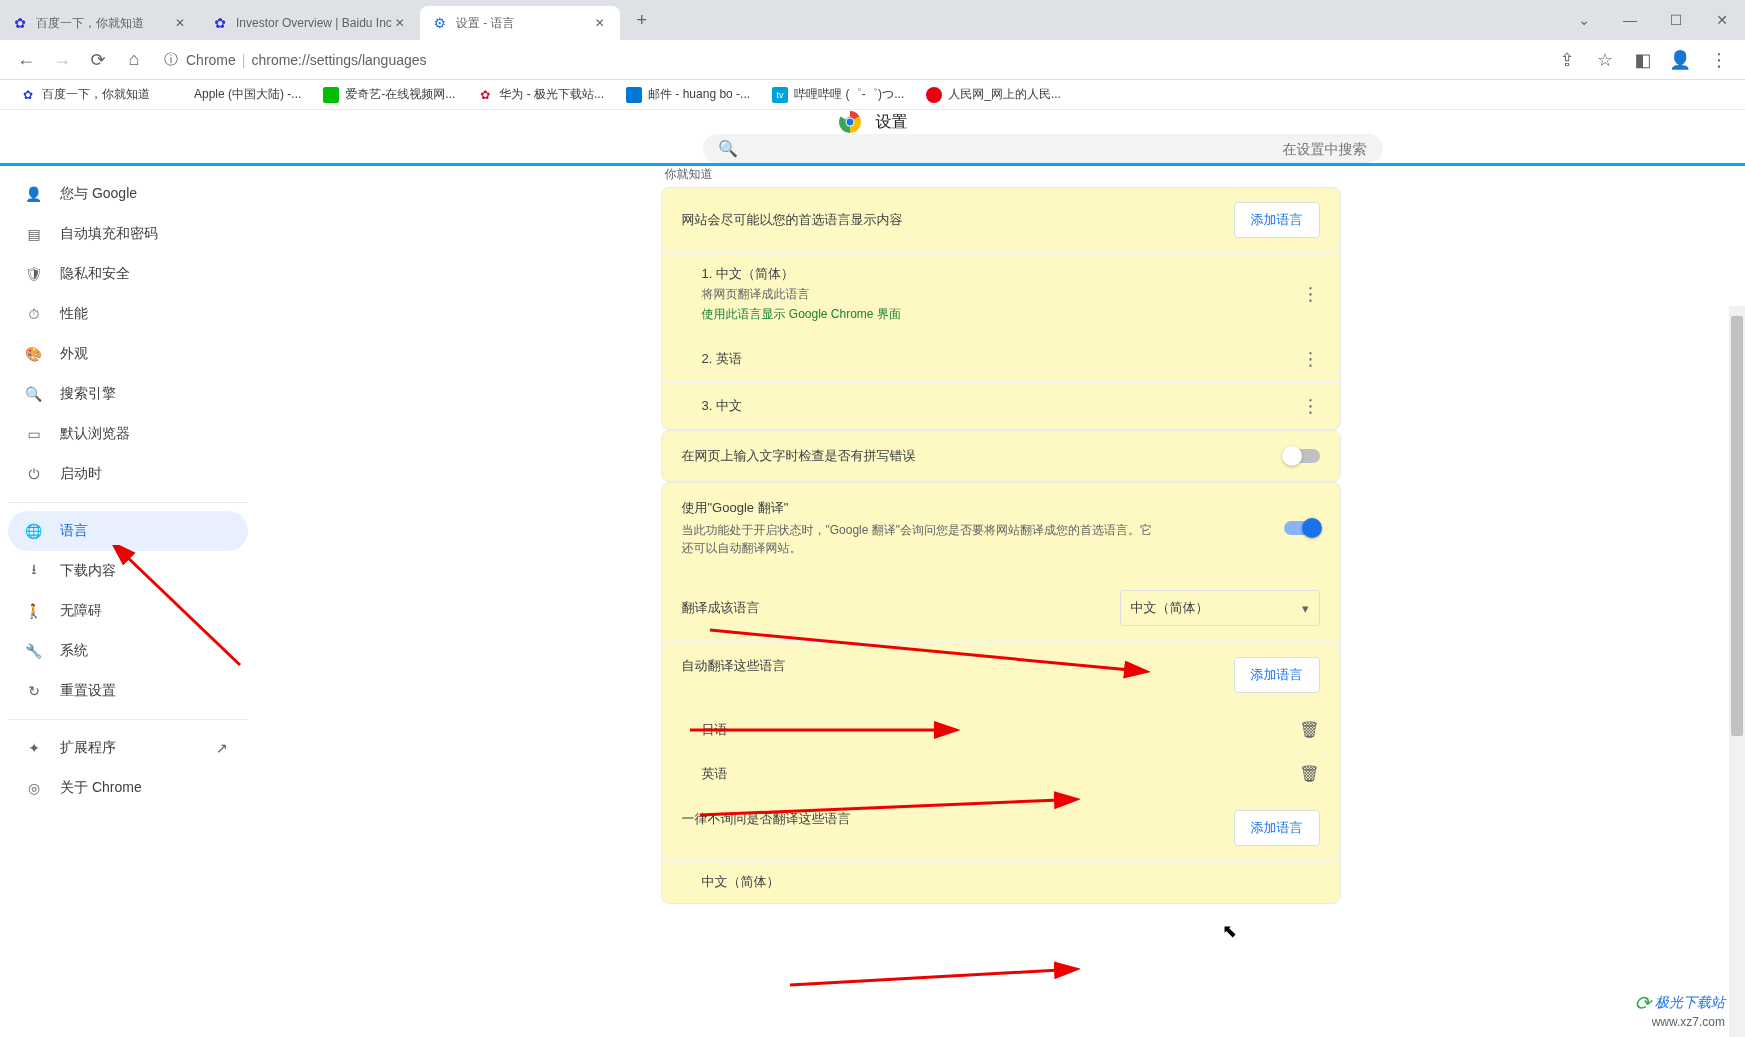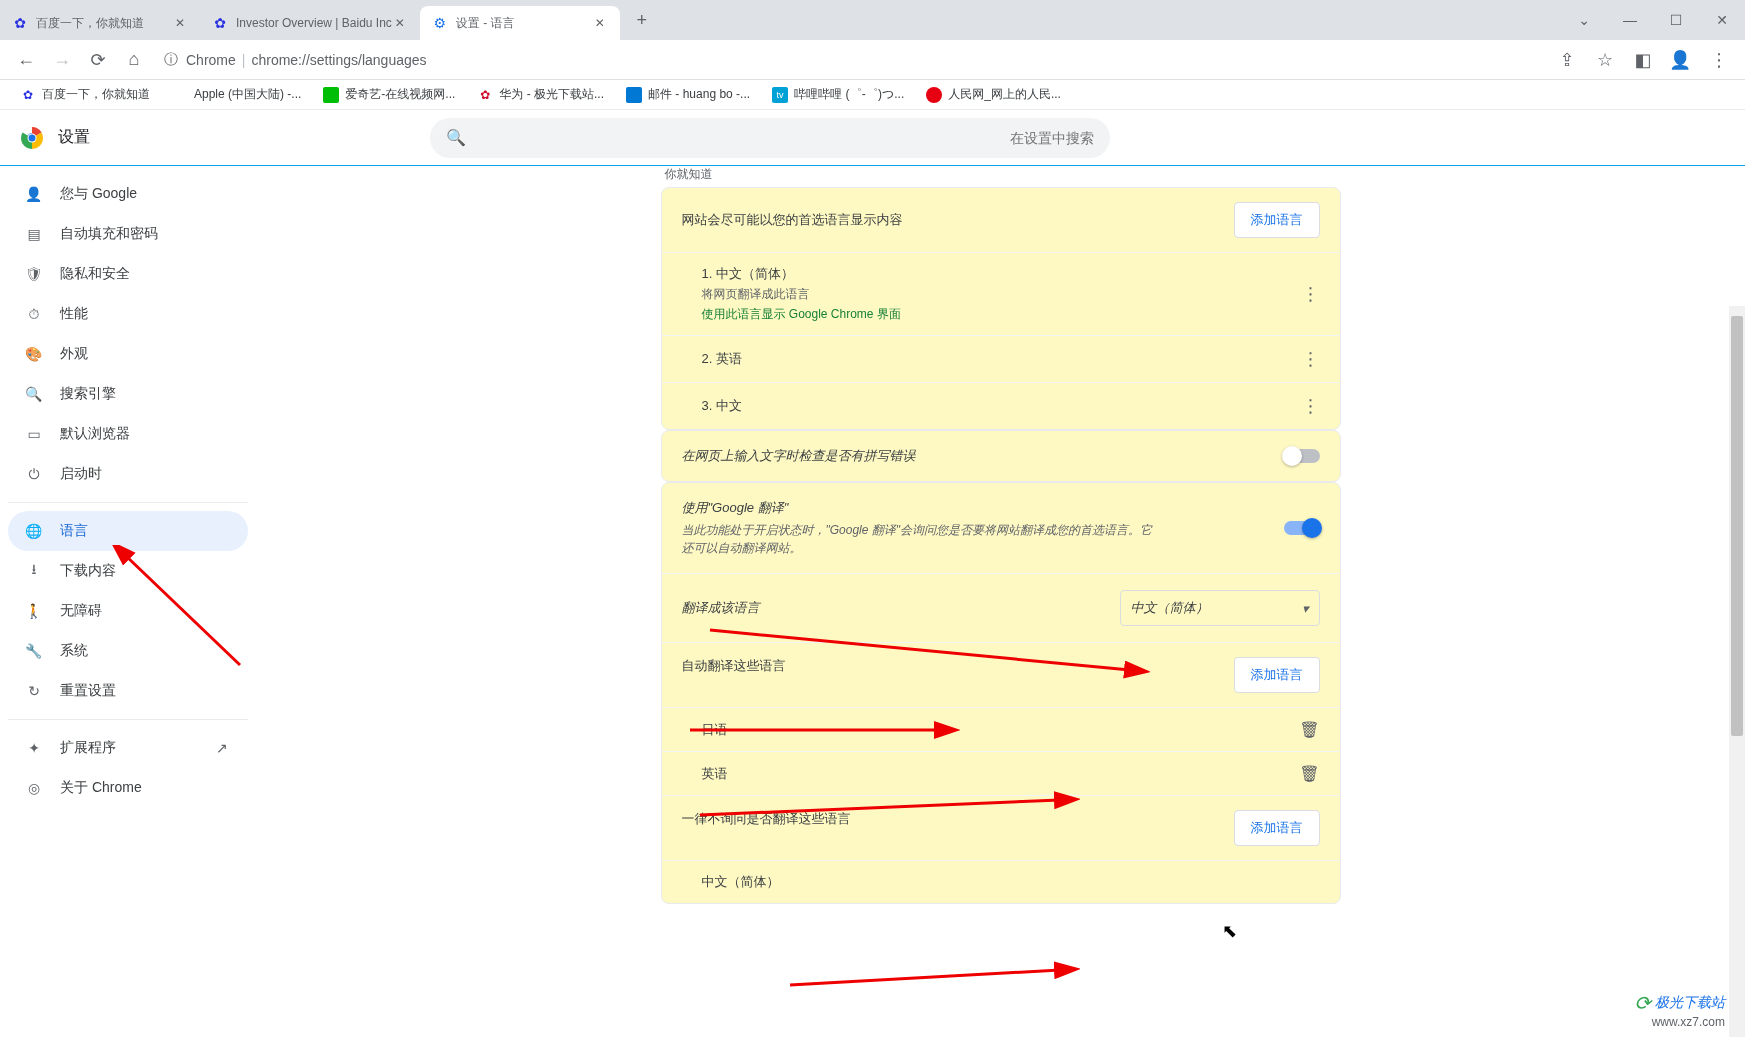--- a/index.html
+++ b/index.html
@@ -27,21 +27,21 @@
 .omnibox .url-sep { margin: 0 6px; color: #bdc1c6; }
 .toolbar-actions { display: flex; gap: 2px; }
 
 
 .bookmarks { height: 30px; display: flex; align-items: center; padding: 0 12px; gap: 6px; border-bottom: 1px solid #e8eaed; }
 .bm { display: flex; align-items: center; gap: 6px; padding: 0 8px; font-size: 12px; color: #3c4043; height: 24px; }
 .bm-favicon { width: 16px; height: 16px; display: flex; align-items: center; justify-content: center; }
 
 
 .app { height: calc(100% - 110px); display: flex; flex-direction: column; }
-.app-header { height: 56px; display: flex; align-items: center; padding: 0 20px; border-bottom: 1px solid #0ea5e9; }
+.app-header { height: 56px; display: flex; align-items: center; padding: 0 20px; border-bottom: 3px solid #0ea5e9; flex-direction: column; }
 .app-title { display: flex; align-items: center; gap: 14px; font-size: 16px; color: #202124; }
 .chrome-logo { width: 24px; height: 24px; }
 .search-box { margin-left: 340px; width: 680px; height: 40px; background: #f1f3f4; border-radius: 20px; display: flex; align-items: center; padding: 0 16px; gap: 12px; }
 .search-box input { border: none; background: transparent; outline: none; font-size: 14px; color: #5f6368; flex: 1; text-align: right; }
 
 .app-body { flex: 1; display: flex; overflow: hidden; position: relative; }
 .sidebar { width: 256px; padding: 8px; overflow-y: auto; }
 .side-item { display: flex; align-items: center; gap: 16px; height: 40px; padding: 0 16px; border-radius: 20px; font-size: 14px; color: #3c4043; cursor: pointer; }
 .side-item.active { background: #e8f0fe; color: #1967d2; }
 .side-icon { width: 20px; height: 20px; display: flex; align-items: center; justify-content: center; color: #5f6368; }
@@ -53,21 +53,21 @@
 .content-inner { width: 680px; }
 .section-title { font-size: 13px; color: #3c4043; margin: 24px 0 12px 4px; }
 .card { background: #fef9c3; border: 1px solid #e8eaed; border-radius: 8px; }
 .card-header { display: flex; align-items: center; padding: 14px 20px; font-size: 13px; color: #3c4043; }
 .card-header .action-btn { margin-left: auto; }
 .lang-row { display: flex; align-items: center; padding: 12px 20px 12px 40px; border-top: 1px solid #f1f3f4; font-size: 13px; color: #3c4043; }
 .lang-info { display: flex; flex-direction: column; gap: 3px; }
 .lang-sub { font-size: 12px; color: #5f6368; }
 .lang-note { font-size: 12px; color: #188038; }
 .row-action { margin-left: auto; color: #5f6368; cursor: pointer; font-size: 18px; }
-.setting-row { display: flex; align-items: center; padding: 16px 20px; font-size: 13px; color: #3c4043; font-style: italic; }
+.setting-row { display: flex; align-items: center; padding: 16px 20px; font-size: 13px; color: #3c4043; }
 .setting-desc { display: flex; flex-direction: column; gap: 4px; max-width: 480px; }
 .setting-sub { font-size: 12px; color: #5f6368; line-height: 1.5; }
 .toggle { margin-left: auto; width: 36px; height: 14px; background: #bdc1c6; border-radius: 7px; position: relative; }
 .toggle::after { content: ""; position: absolute; width: 20px; height: 20px; background: #fff; border-radius: 50%; top: -3px; left: -2px; box-shadow: 0 1px 3px rgba(0,0,0,0.3); }
 .toggle.on { background: #8ab4f8; }
 .toggle.on::after { left: 18px; background: #1a73e8; }
 .select-box { margin-left: auto; width: 200px; height: 36px; border: 1px solid #dadce0; border-radius: 4px; display: flex; align-items: center; padding: 0 10px; font-size: 13px; color: #3c4043; }
 .select-arrow { margin-left: auto; color: #5f6368; }
 .action-btn { border: 1px solid #dadce0; background: #fff; color: #1a73e8; font-size: 13px; padding: 8px 16px; border-radius: 4px; cursor: pointer; font-family: Liberation Mono, monospace; }
 .sub-section-header { display: flex; padding: 14px 20px; font-size: 13px; color: #3c4043; border-top: 1px solid #f1f3f4; }

